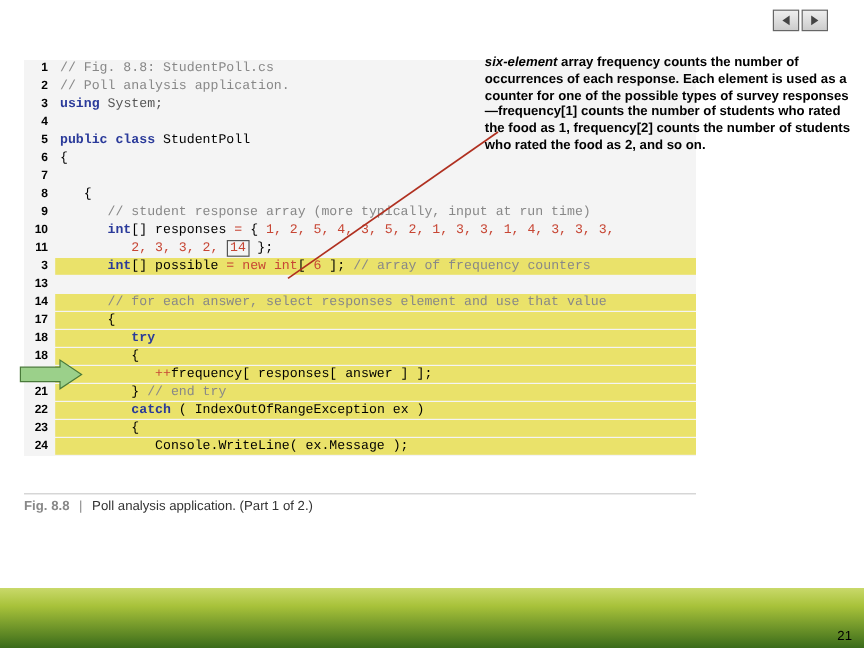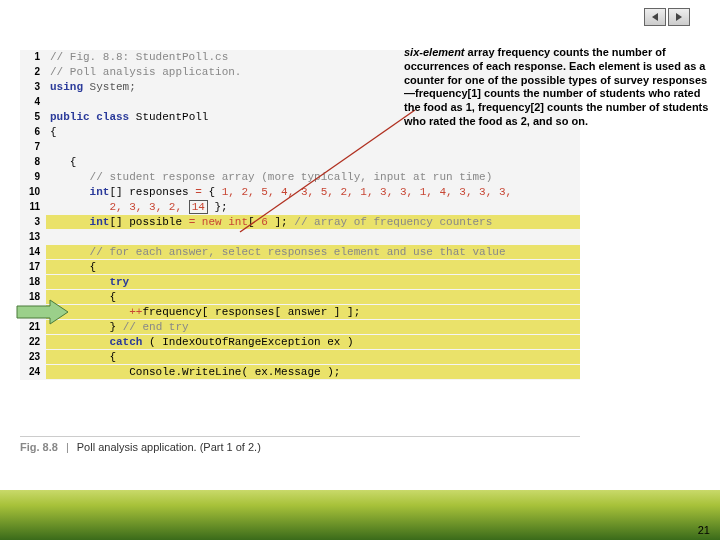--- a/index.html
+++ b/index.html
@@ -88,21 +88,21 @@
   .c-op { color: #c74634; }
   .arrow {
     position: absolute;
     left: -6px;
     top: 258px;
     z-index: 6;
   }
   .caption {
     position: absolute;
     left: 0;
-    top: 396px;
+    top: 371px;
     font-size: 11px;
     color: #333;
     display: flex;
     align-items: center;
     gap: 8px;
     border-top: 1px solid #ccc;
     width: 560px;
     padding-top: 4px;
   }
   .caption .figno { color: #888; font-weight: bold; }

